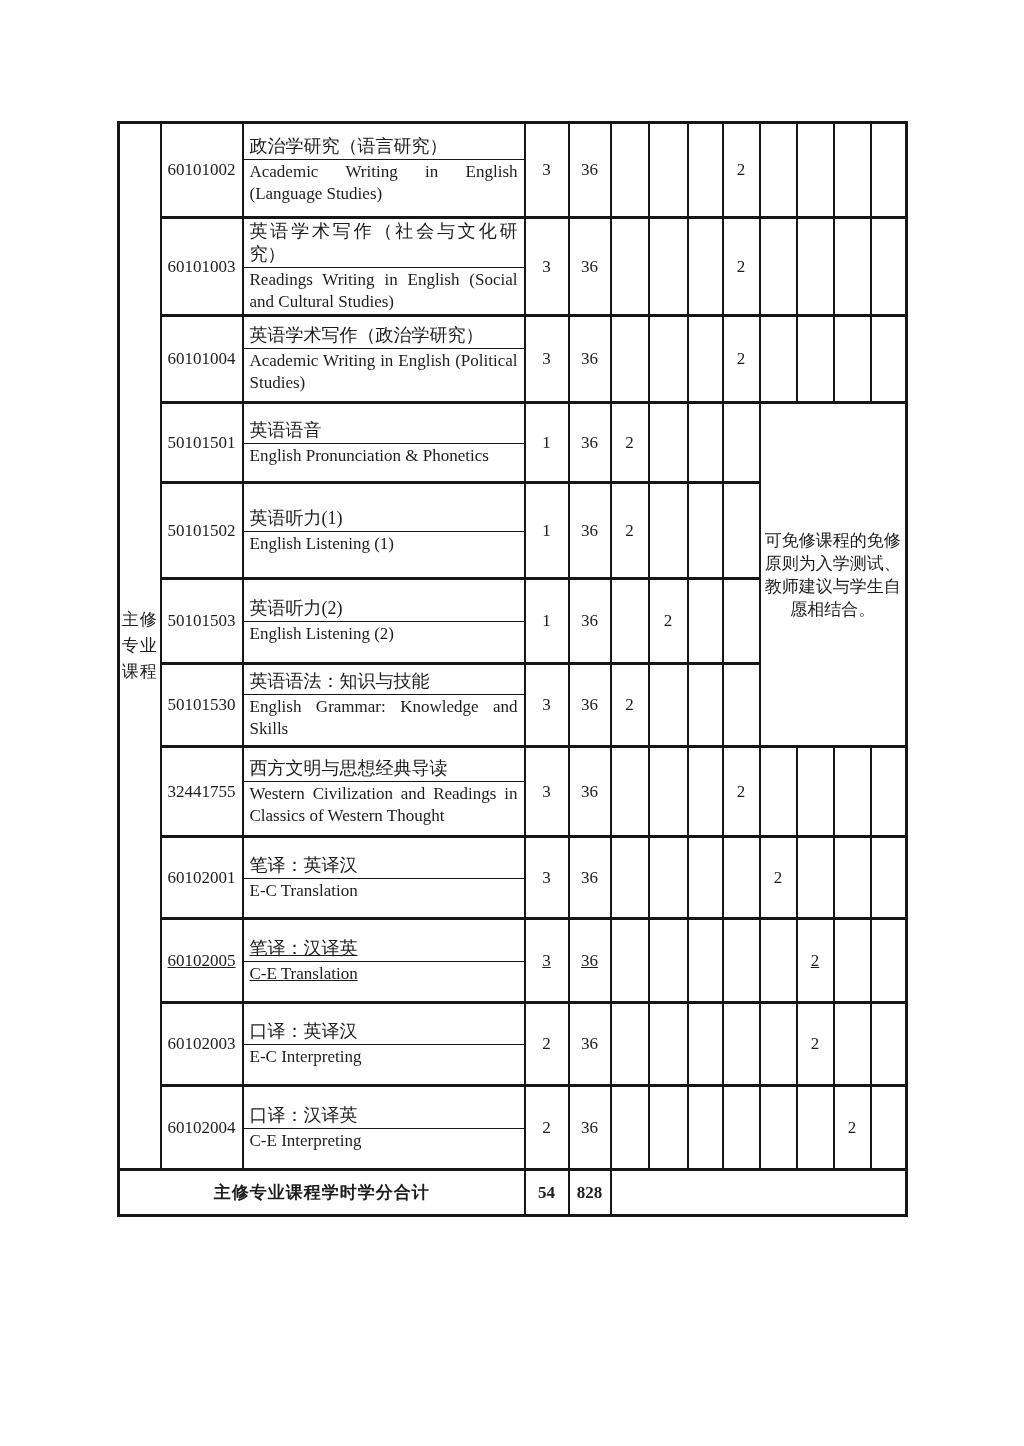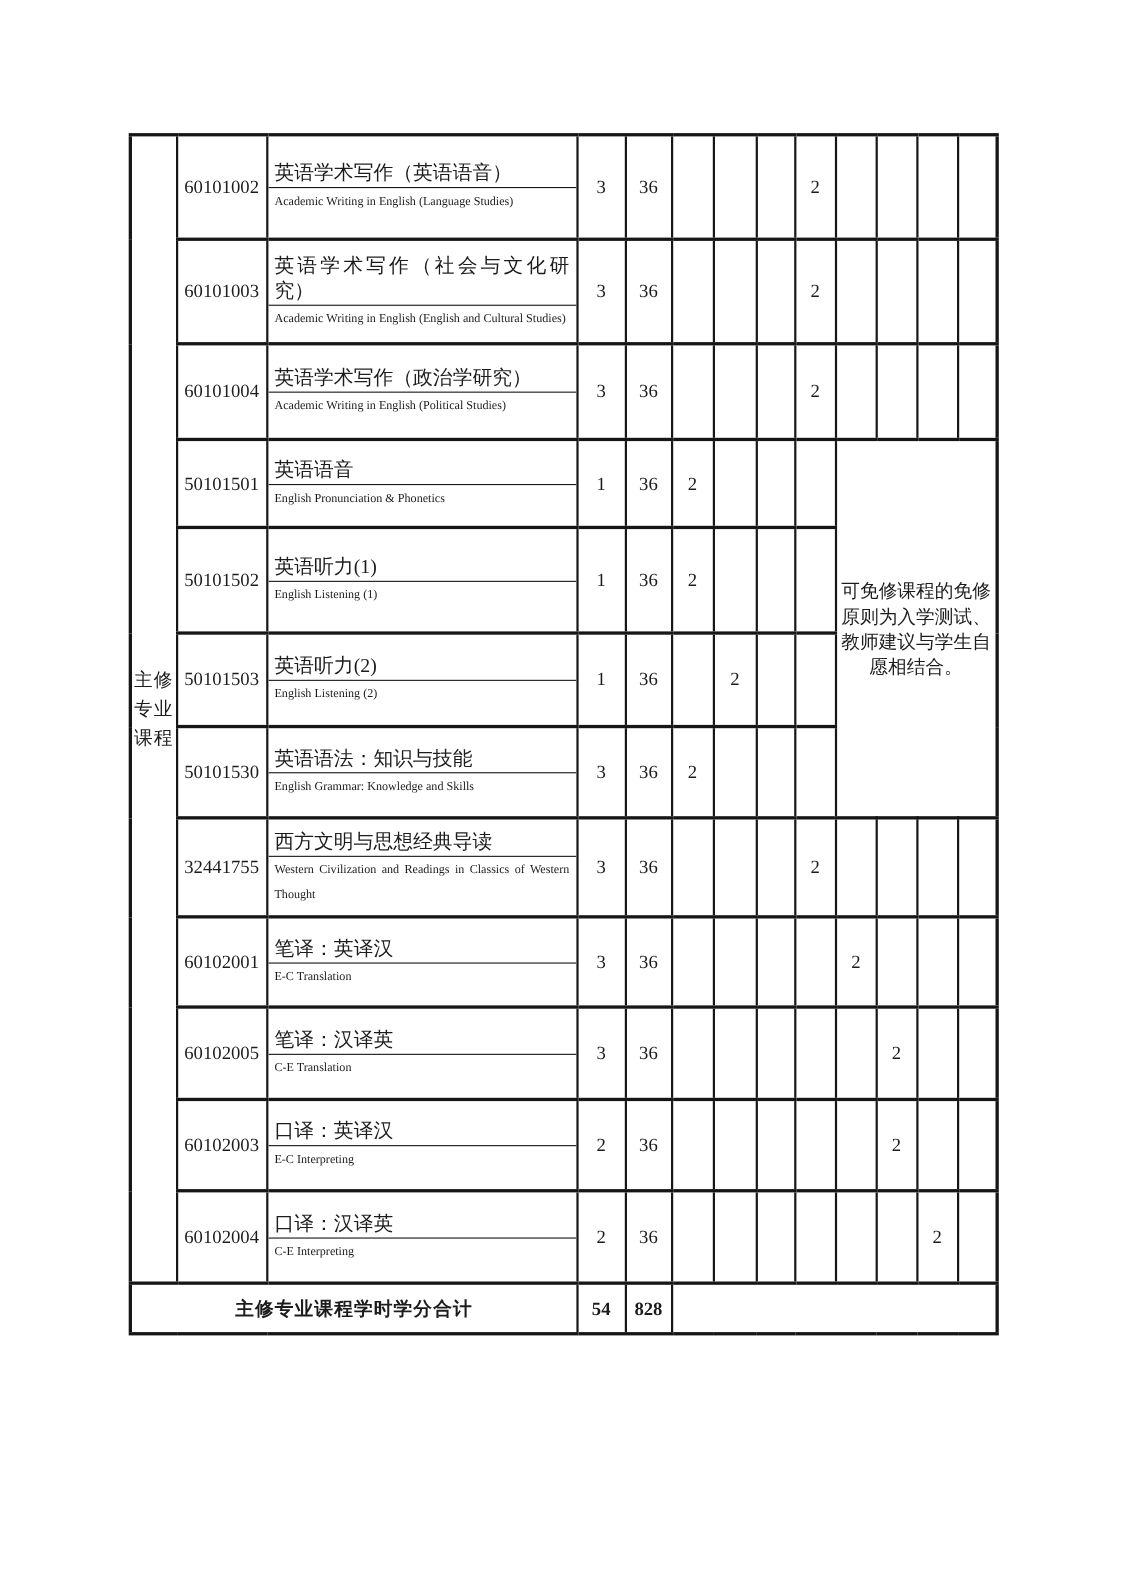--- a/index.html
+++ b/index.html
@@ -71,21 +71,21 @@
   .name-en { flex: 1.25 1 0; }
   .name-zh .jtext {
     width: 100%;
     text-align: justify;
     font-size: 18px;
     line-height: 23px;
   }
   .name-en .jtext {
     width: 100%;
     text-align: justify;
-    font-size: 11px;
+    font-size: 17px;
     line-height: 22px;
   }
   td.num-cell, td.sem-cell {
     font-size: 17px;
   }
   td.note-cell {
     text-align: justify;
     vertical-align: middle;
     font-size: 15.5px;
     line-height: 23px;
@@ -126,21 +126,21 @@
     </colgroup>
     <tbody id="course-body">
         <tr class="course" style="height: 95px;">
           <td class="group-cell" rowspan="12">主修
 专业
 课程</td>
           <td class="code-cell">60101002</td>
           <td class="name-cell">
             <div class="name-wrap">
               <div class="name-zh">
-                <div class="jtext">英语学术写作（英语语音）</div>
+                <div class="jtext">政治学研究（语言研究）</div>
               </div>
               <div class="name-en">
                 <div class="jtext">Academic Writing in English (Language Studies)</div>
               </div>
             </div>
           </td>
           <td class="num-cell">3</td>
           <td class="num-cell">36</td>
           <td class="sem-cell"></td>
           <td class="sem-cell"></td>
@@ -152,21 +152,21 @@
           <td class="sem-cell"></td>
         </tr>
         <tr class="course" style="height: 95px;">
           <td class="code-cell">60101003</td>
           <td class="name-cell">
             <div class="name-wrap">
               <div class="name-zh">
                 <div class="jtext">英语学术写作（社会与文化研究）</div>
               </div>
               <div class="name-en">
-                <div class="jtext">Academic Writing in English (English and Cultural Studies)</div>
+                <div class="jtext">Readings Writing in English (Social and Cultural Studies)</div>
               </div>
             </div>
           </td>
           <td class="num-cell">3</td>
           <td class="num-cell">36</td>
           <td class="sem-cell"></td>
           <td class="sem-cell"></td>
           <td class="sem-cell"></td>
           <td class="sem-cell">2</td>
           <td class="sem-cell"></td>
@@ -313,21 +313,21 @@
           <td class="num-cell">36</td>
           <td class="sem-cell"></td>
           <td class="sem-cell"></td>
           <td class="sem-cell"></td>
           <td class="sem-cell"></td>
           <td class="sem-cell">2</td>
           <td class="sem-cell"></td>
           <td class="sem-cell"></td>
           <td class="sem-cell"></td>
         </tr>
-        <tr class="course" style="height: 84px;">
+        <tr class="course" style="height: 84px; text-decoration: underline;">
           <td class="code-cell">60102005</td>
           <td class="name-cell">
             <div class="name-wrap">
               <div class="name-zh">
                 <div class="jtext">笔译：汉译英</div>
               </div>
               <div class="name-en">
                 <div class="jtext">C-E Translation</div>
               </div>
             </div>

